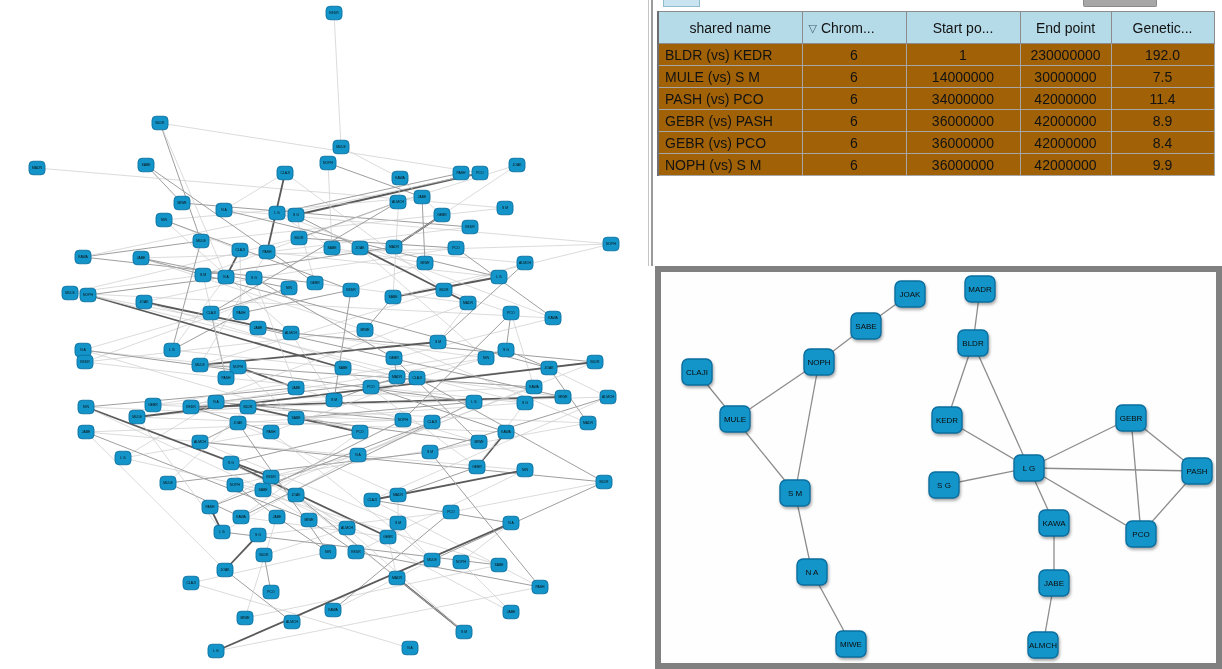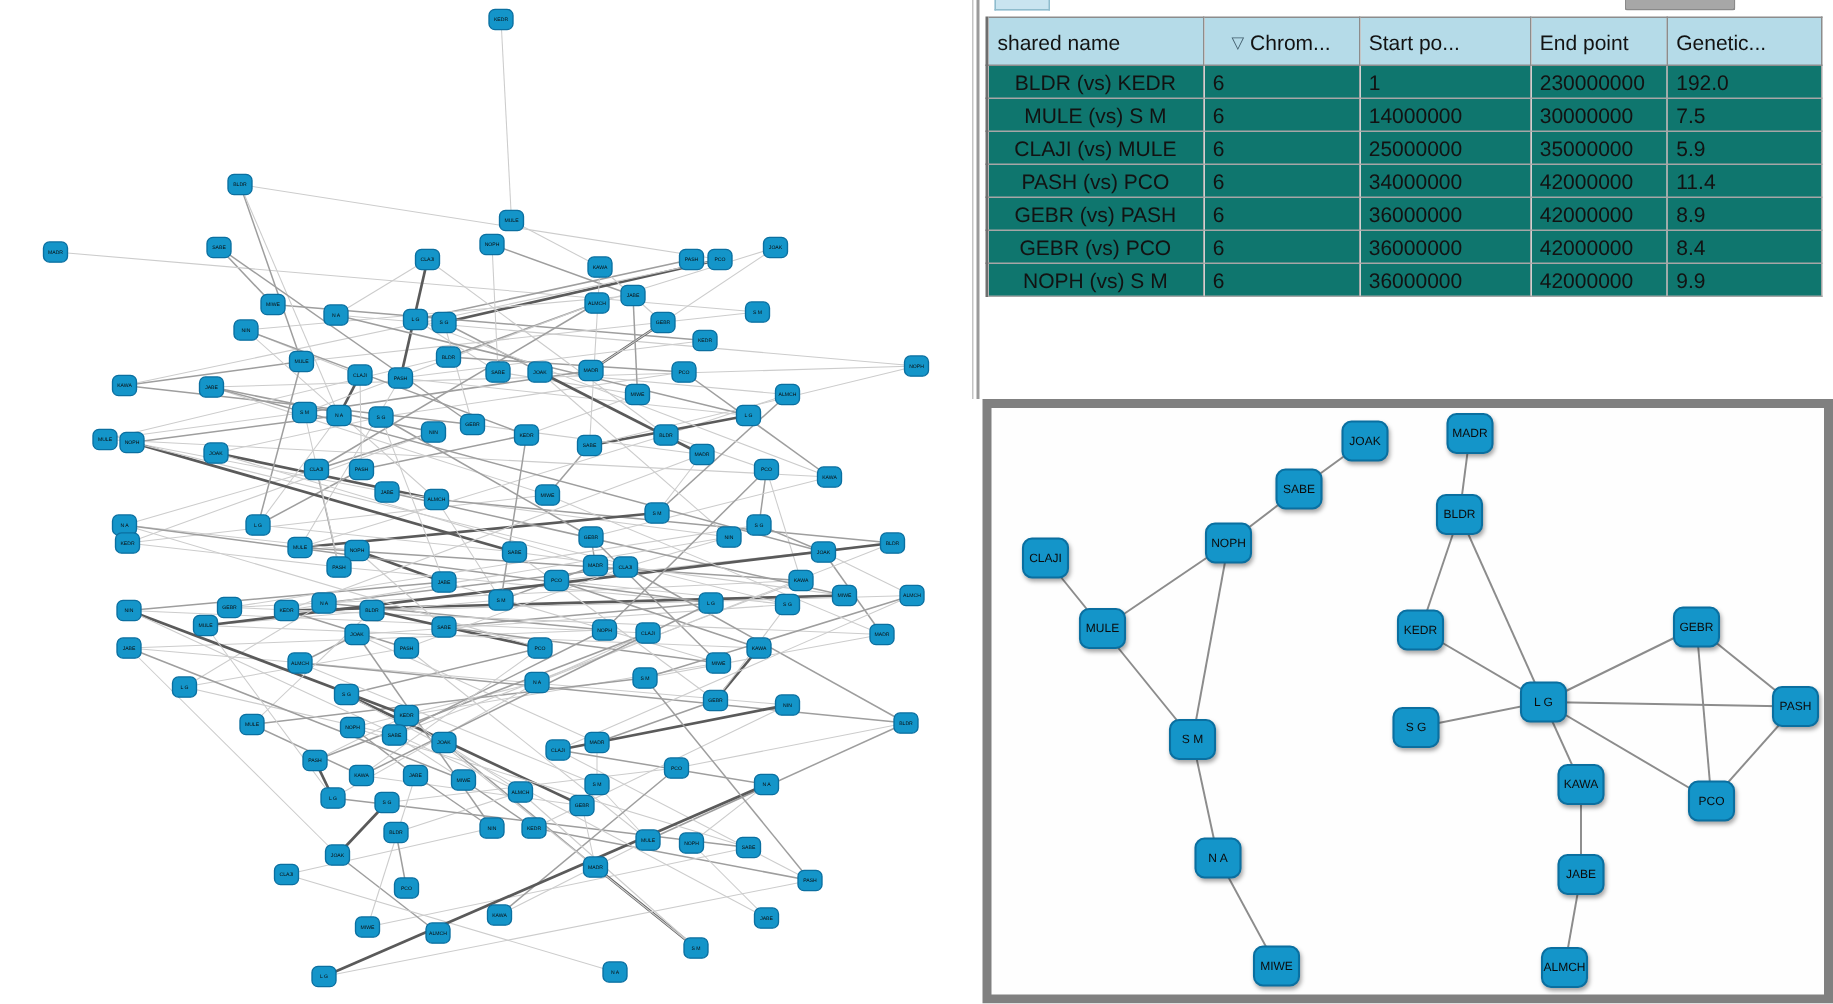--- a/index.html
+++ b/index.html
@@ -25,23 +25,23 @@
     border:1px solid #7a7a7a;border-left:2px solid #6e6e6e;
     font-size:14px;color:#121212;background:#fff;
   }
   .attr-table th{
     background:var(--header-bg,#b5dbe8);
     font-weight:normal;height:31px;padding:0 6px;
     border:1px solid #8c8c8c;white-space:nowrap;overflow:hidden;
   }
   .attr-table td{
     height:21px;padding:0 6px;border:1px solid #a6a6a6;
-    white-space:nowrap;overflow:hidden;background:#0f766e;
+    white-space:nowrap;overflow:hidden;background:#a16207;
   }
-  .al{text-align:center}.ar{text-align:left}.ac{text-align:left}
+  .al{text-align:left}.ar{text-align:center}.ac{text-align:center}
   .filter-ic{color:#44606f;font-size:11px;margin-right:4px;position:relative;top:-1px;}
   
   .net-panel{
     position:absolute;left:655px;top:266px;width:567px;height:403px;
     background:var(--panel-border,#808080);box-sizing:border-box;padding:6px;
   }
   .net-inner{width:555px;height:391px;background:#fefefe;}
   svg{display:block;}
   .small-node{filter:drop-shadow(1.5px 2px 1.5px rgba(0,0,0,.35));}
   .node-label{pointer-events:none;fill:#0b0b0b;}
@@ -856,27 +856,20 @@
           <td class="ar">192.0</td>
         </tr>
         <tr>
           <td class="al">MULE (vs) S M</td>
           <td class="ar">6</td>
           <td class="ar">14000000</td>
           <td class="ar">30000000</td>
           <td class="ar">7.5</td>
         </tr>
         <tr>
-          <td class="al">CLAJI (vs) MULE</td>
-          <td class="ar">6</td>
-          <td class="ar">25000000</td>
-          <td class="ar">35000000</td>
-          <td class="ar">5.9</td>
-        </tr>
-        <tr>
           <td class="al">PASH (vs) PCO</td>
           <td class="ar">6</td>
           <td class="ar">34000000</td>
           <td class="ar">42000000</td>
           <td class="ar">11.4</td>
         </tr>
         <tr>
           <td class="al">GEBR (vs) PASH</td>
           <td class="ar">6</td>
           <td class="ar">36000000</td>

